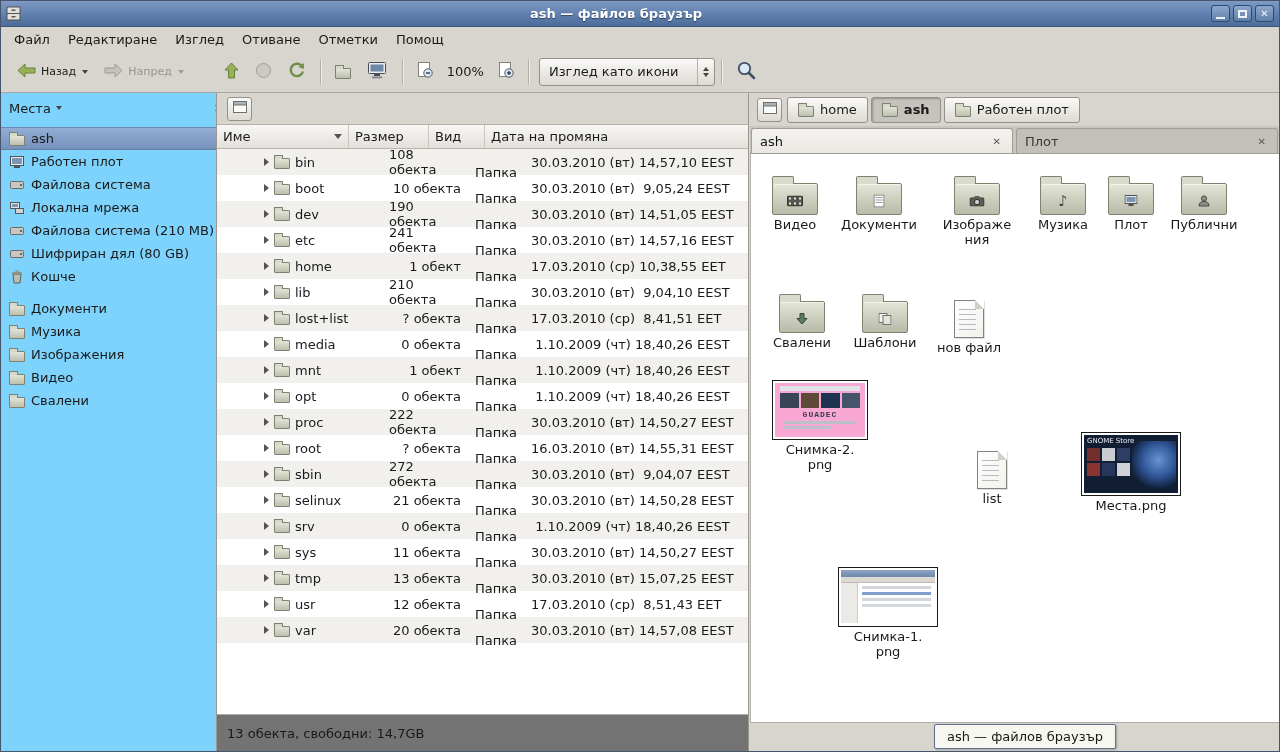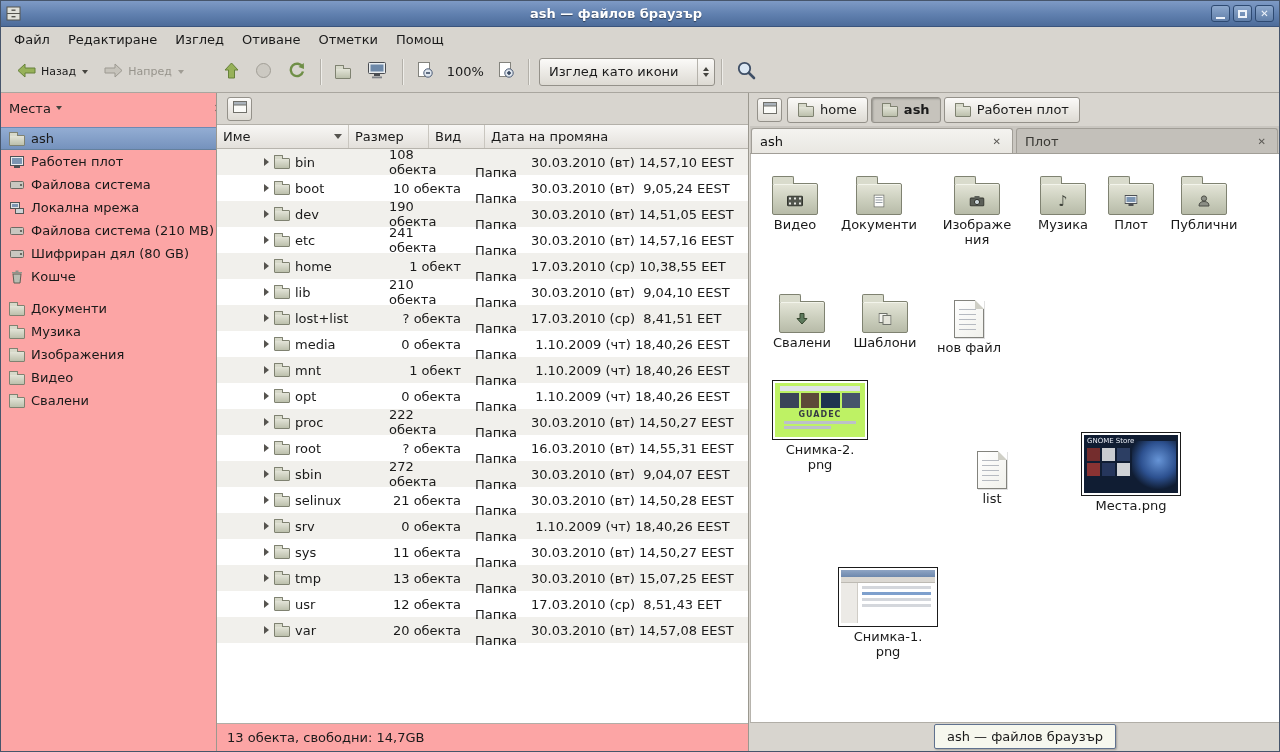--- a/index.html
+++ b/index.html
@@ -35,21 +35,21 @@
   .zoom-label { padding:0 6px; }
   .combo { display:flex; align-items:center; width:176px; height:28px; margin-left:4px; padding-left:9px;
     background:linear-gradient(180deg,#fbfaf8,#dddad3); border:1px solid #94918a; border-radius:3px; }
   .combo-label { flex:1; }
   .combo-spin { width:17px; height:100%; border-left:1px solid #b5b2ab; display:flex; flex-direction:column; align-items:center; justify-content:center; gap:2px; }
   .spin-up { width:0;height:0;border-left:3.5px solid transparent;border-right:3.5px solid transparent;border-bottom:4px solid #45443f; }
   .spin-dn { width:0;height:0;border-left:3.5px solid transparent;border-right:3.5px solid transparent;border-top:4px solid #45443f; }
   .tool-spacer { width:24px; }
 
   
-  .sidebar { position:absolute; left:0; top:92px; width:234px; bottom:0; background:#fca5a5; }
+  .sidebar { position:absolute; left:0; top:92px; width:234px; bottom:0; background:#7dd3fc; }
   .sidebar-header { height:30px; display:flex; align-items:center; padding:0 8px; gap:4px; }
   .side-x { margin-left:auto; color:#55534e; font-size:11px; padding:1px 4px; }
   .side-list { padding-top:4px; }
   .side-item { height:23px; display:flex; align-items:center; gap:6px; padding-left:7px; }
   .side-item.selected { background:linear-gradient(180deg,#93add3,#7592bd); border-top:1px solid #6d89b4; border-bottom:1px solid #64809d; }
   .side-sep { height:9px; }
   .sicon { width:17px; display:flex; justify-content:center; }
 
   
   .sm-fold { position:relative; display:inline-block; width:16px; height:11px; margin-top:3px;
@@ -69,21 +69,21 @@
   .sort-arrow { margin-left:auto; width:0; height:0; border-left:4px solid transparent; border-right:4px solid transparent; border-top:5px solid #55534e; }
   .rows { flex:1; background:#fff; overflow:hidden; }
   .trow { height:26px; display:flex; align-items:center; }
   .trow.shade { background:#f1f0ec; }
   .td { display:flex; align-items:center; height:100%; }
   .td.c0 { width:132px; padding-left:4px; gap:5px;margin-left:40px; }
   .td.c1 { width:80px; justify-content:flex-end; padding-right:8px; }
   .td.c2 { width:56px; padding-left:6px;margin-top:20px; }
   .td.c3 { flex:1; padding-left:6px; white-space:pre; }
   .expander { width:0; height:0; border-left:5px solid #56544f; border-top:4px solid transparent; border-bottom:4px solid transparent; margin-left:3px; }
-  .statusbar { height:28px; background:#fca5a5; border-top:1px solid #b1aea7; display:flex; align-items:center; padding-left:10px; }
+  .statusbar { height:37px; background:#737373; border-top:1px solid #b1aea7; display:flex; align-items:center; padding-left:10px; }
 
   
   .right { position:absolute; left:749px; top:92px; right:0; bottom:0; display:flex; flex-direction:column; background:#d8d5cf; }
   .pathbar { height:33px; display:flex; align-items:center; gap:5px; padding:0 7px; }
   .path-btns { display:flex; gap:3px; align-items:center; }
   .path-btn { display:flex; align-items:center; gap:6px; height:26px; padding:0 10px; font-family:inherit; font-size:13px;
     background:linear-gradient(180deg,#fbfaf8,#dddad3); border:1px solid #94918a; border-radius:3px; color:#1a1a1a; }
   .path-btn.active { background:#c6c3bc; box-shadow:inset 1px 1px 2px rgba(0,0,0,.25); font-weight:bold; }
   .tabbar { height:28px; display:flex; align-items:flex-end; background:#c9c6c0; border-bottom:1px solid #a19e97; padding:3px 1px 0; gap:3px; }
   .tab { flex:1; height:25px; display:flex; align-items:center; padding:0 8px; border:1px solid #a19e97; border-bottom:none;
@@ -110,21 +110,21 @@
   .doc { position:relative; display:block; width:30px; height:38px; margin-top:4px;
     background:linear-gradient(135deg,#ffffff,#f1f1ec); border:1px solid #83837d; box-shadow:1px 1px 0 rgba(0,0,0,.12); }
   .doc::before { content:""; position:absolute; top:-1px; right:-1px; width:0; height:0;
     border-style:solid; border-width:0 9px 9px 0; border-color:#fff #fff #cfcfc6 #cfcfc6; }
   .doc i { position:absolute; left:4px; right:7px; top:8px; height:22px;
     background:repeating-linear-gradient(180deg,#b6bac1 0 1px,transparent 1px 5px); }
 
   
   .thumb { border:1px solid #1b1b1b; background:#fff; padding:2px; }
   .tin { overflow:hidden; position:relative; }
-  .t-guadec { width:90px; height:54px; background:#bef264; }
+  .t-guadec { width:90px; height:54px; background:#f9a8d4;font-family:Liberation Mono, monospace; }
   .tg-bar { height:5px; margin:3px 5px 2px; background:#dfe3e8; }
   .tg-strip { display:flex; gap:2px; margin:0 5px; height:15px; }
   .tg-strip i { flex:1; }
   .tg-strip i:nth-child(1){background:#3a4458;} .tg-strip i:nth-child(2){background:#5d4a38;}
   .tg-strip i:nth-child(3){background:#1f3350;} .tg-strip i:nth-child(4){background:#46546b;}
   .tg-cap { font-size:8px; font-weight:bold; letter-spacing:1px; text-align:center; color:#373c44; margin-top:2px; }
   .tg-l { height:3px; background:#bcc1c9; margin:2px 9px 0; }
   .tg-l.s { margin-right:34px; }
   .t-store { width:94px; height:58px; background:#101d33; }
   .ts-cap { font-size:7px; color:#e8ecf4; padding:2px 0 0 3px; white-space:nowrap; }

